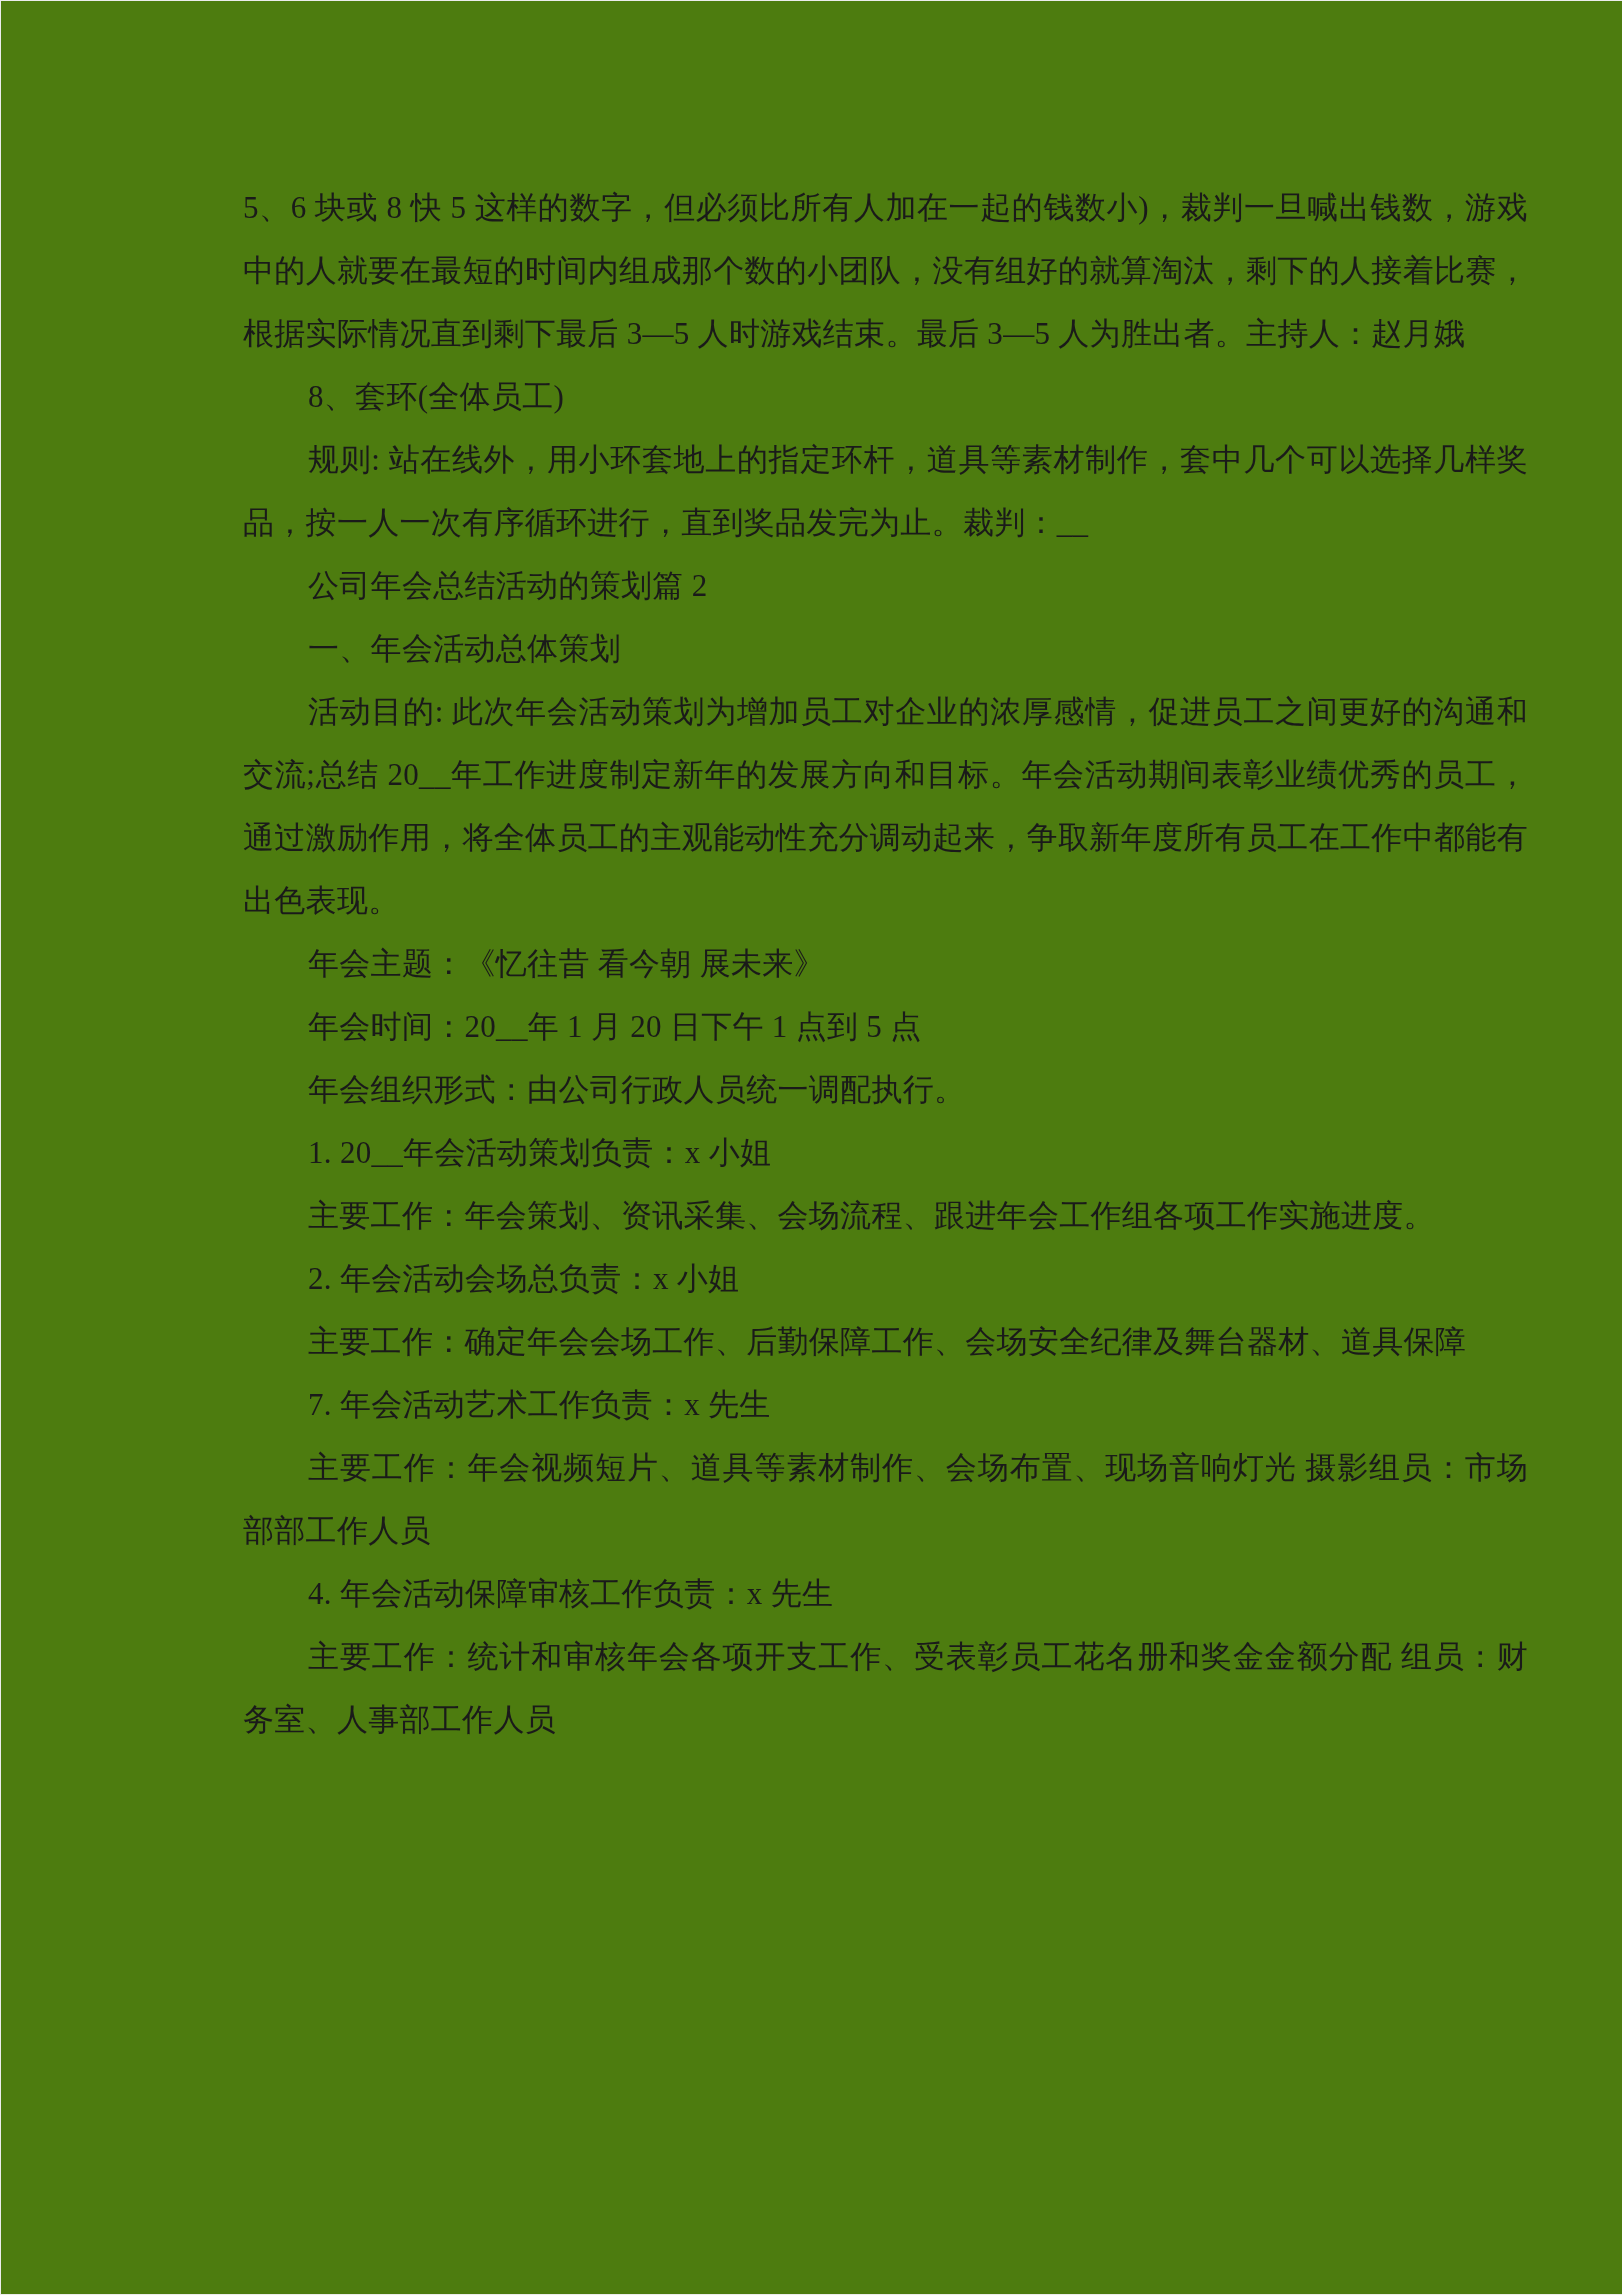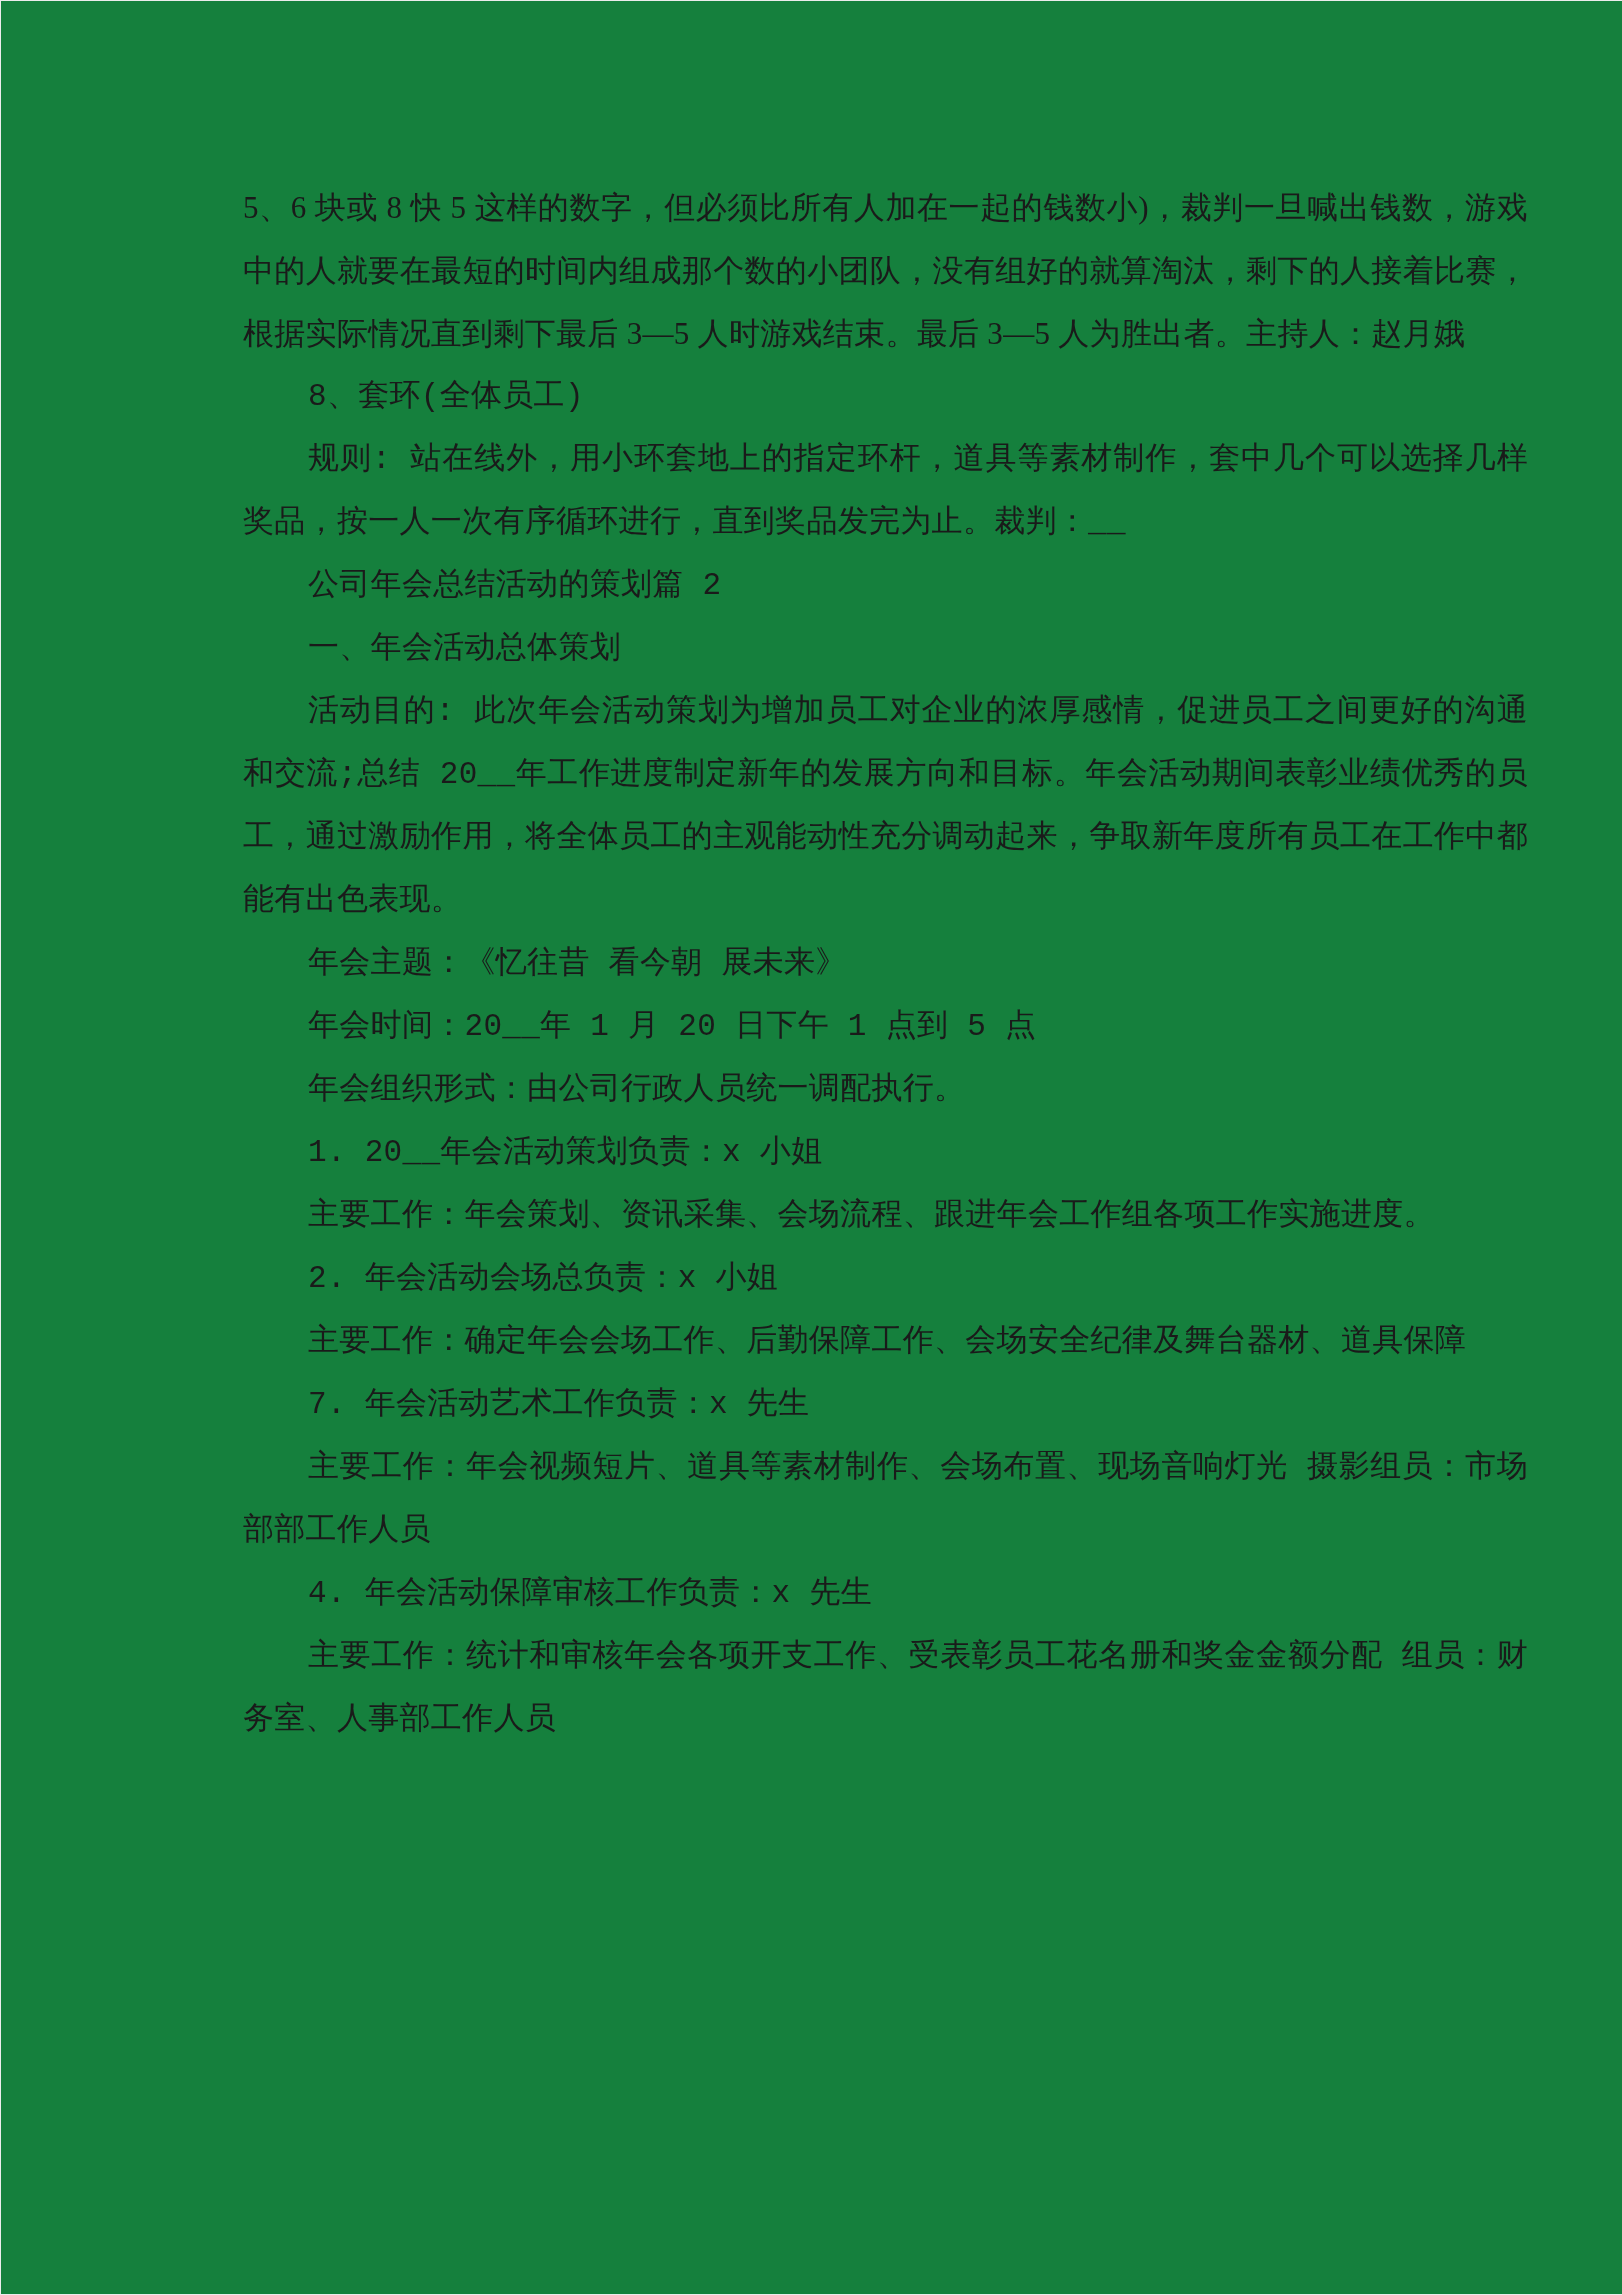--- a/index.html
+++ b/index.html
@@ -9,39 +9,38 @@
     }
     body {
       width: 1623px;
       height: 2295px;
       font-family: "Liberation Serif", "DejaVu Serif", serif;
     }
     .page {
       box-sizing: border-box;
       width: 1623px;
       height: 2295px;
-      background: #15803d;
+      background: #4d7c0f;
       border: 1.3px solid #ececec;
       padding: 175px 94px 0 242px;
       overflow: hidden;
     }
     .doc p {
       margin: 0;
       padding: 0;
       font-size: 31px;
       line-height: 63px;
       color: #1a1a1a;
       text-align: justify;
       text-justify: inter-ideograph;
       word-break: break-all;
       letter-spacing: 0.3px;
     }
     .doc p.indent {
       text-indent: 65px;
-      font-family: Liberation Mono, monospace;
     }
   </style>
 </head>
 <body>
 
 <div class="page">
   <div class="doc">
     <p>5、6 块或 8 快 5 这样的数字，但必须比所有人加在一起的钱数小)，裁判一旦喊出钱数，游戏中的人就要在最短的时间内组成那个数的小团队，没有组好的就算淘汰，剩下的人接着比赛，根据实际情况直到剩下最后 3—5 人时游戏结束。最后 3—5 人为胜出者。主持人：赵月娥</p>
     <p class="indent">8、套环(全体员工)</p>
     <p class="indent">规则: 站在线外，用小环套地上的指定环杆，道具等素材制作，套中几个可以选择几样奖品，按一人一次有序循环进行，直到奖品发完为止。裁判：__</p>

